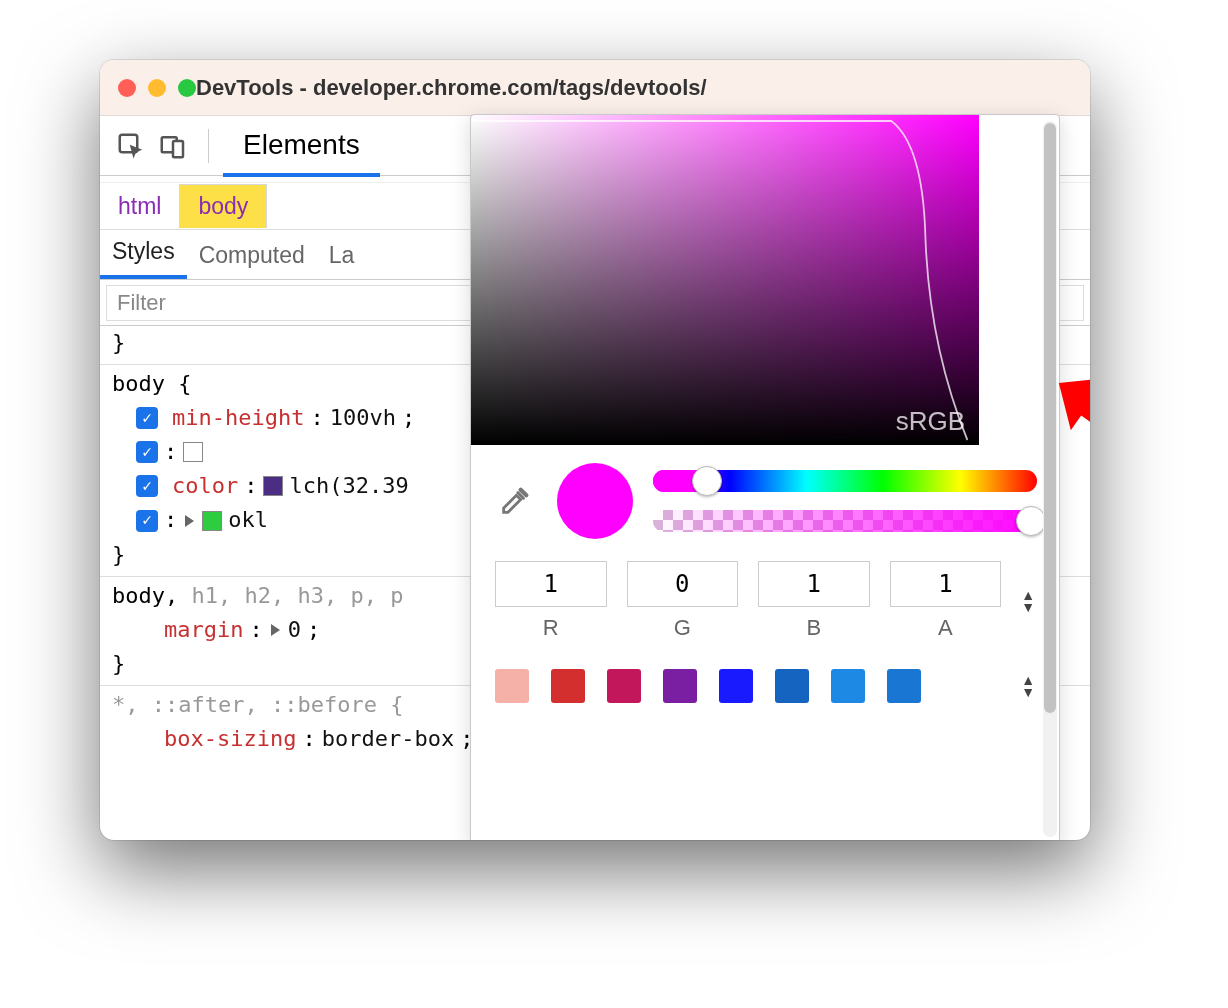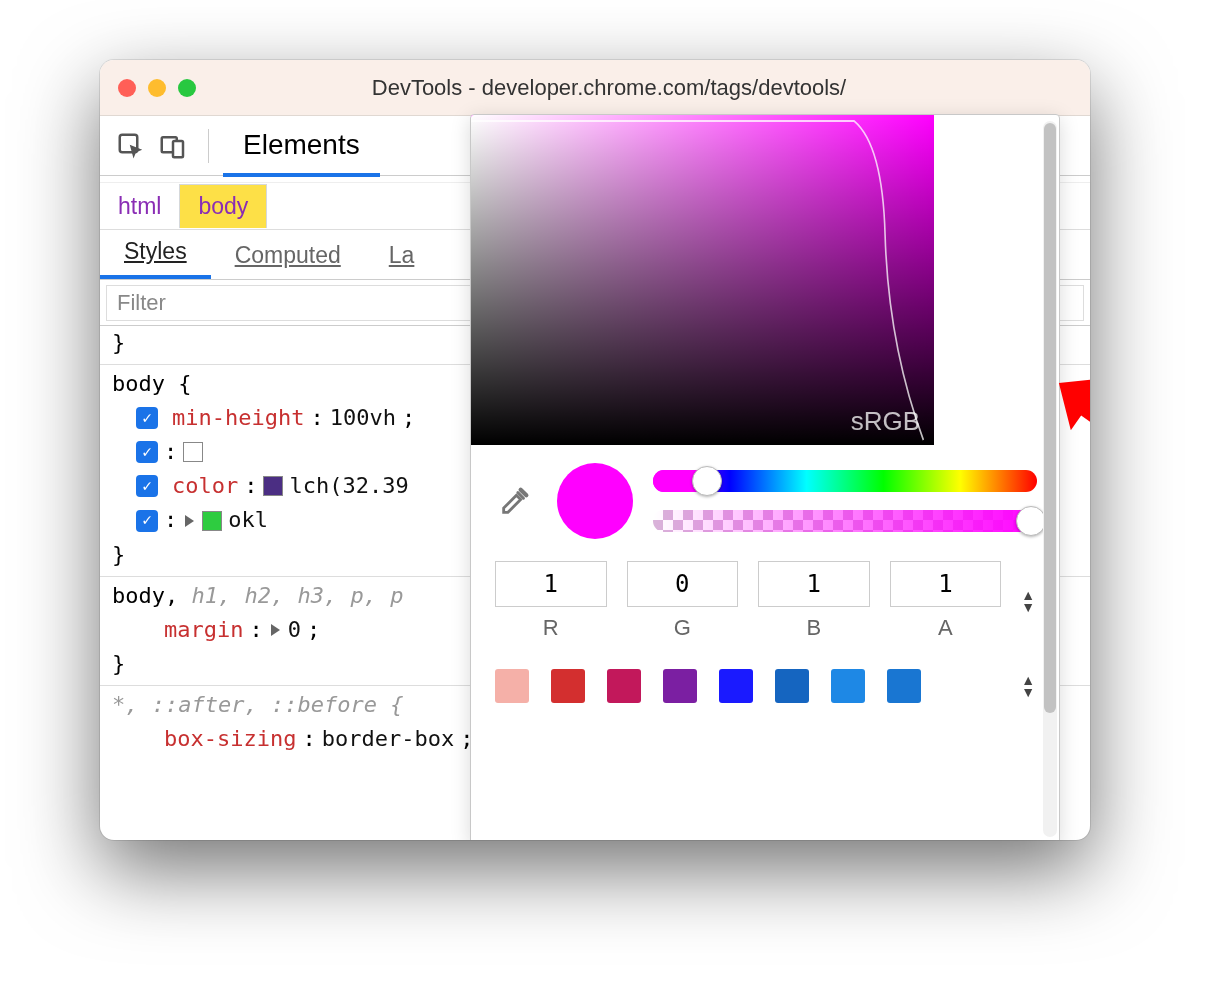--- a/index.html
+++ b/index.html
@@ -31,22 +31,21 @@
     padding: 0 18px;
     border-bottom: 1px solid #e0d8d2;
   }
   .traffic { display: flex; gap: 12px; }
   .tl { width: 18px; height: 18px; border-radius: 50%; }
   .red { background:#ff5f57; }
   .yellow { background:#febc2e; }
   .green { background:#28c840; }
   .title {
     flex: 1;
-    text-align: center;
-    font-weight: 400;
+    font-weight: 700;
     font-size: 22px;
     color: #333;
     padding-right: 50px;
   }
   
   .toolbar {
     display: flex;
     align-items: center;
     height: 60px;
     border-bottom: 1px solid #ccc;
@@ -95,23 +94,22 @@
   }
   
   .subtabs {
     display: flex;
     height: 50px;
     border-bottom: 1px solid #ccc;
     align-items: flex-end;
     font-size: 23px;
   }
   .stab {
-    padding: 10px 24px;
+    padding: 10px 12px;
     color: #666;
-    text-decoration: underline;
   }
   .stab.active {
     color: #222;
     border-bottom: 4px solid #1a73e8;
     font-weight: 500;
   }
   
   .filter-row {
     display: flex; align-items: center;
     height: 46px;
@@ -146,37 +144,37 @@
   .num-black { color: #111; }
   .swatch {
     width: 20px; height: 20px; display: inline-block;
     border: 1px solid #888; vertical-align: middle;
   }
   .tri {
     display:inline-block; width:0; height:0;
     border-top:6px solid transparent; border-bottom:6px solid transparent;
     border-left:9px solid #666; margin: 0 2px;
   }
-  .dim { color: #999; font-style: italic; }
+  .dim { color: #999; }
   
   .picker {
     position: absolute;
     left: 370px;
     top: 54px;
     width: 590px;
     height: 730px;
     background: #fff;
     border: 1px solid #c8c8c8;
     border-radius: 4px;
     box-shadow: 0 4px 20px rgba(0,0,0,0.15);
     overflow: hidden;
   }
   .spectrum {
     position: relative;
-    width: 463px;
+    width: 508px;
     height: 330px;
     background:
       linear-gradient(to top, #000 0%, rgba(0,0,0,0) 100%),
       linear-gradient(to right, #fff 0%, rgba(255,255,255,0) 100%),
       #ff00ff;
   }
   .srgb-label {
     position: absolute; right: 14px; bottom: 8px;
     font-size: 26px; color: rgba(255,255,255,0.75);
     font-weight: 400;

